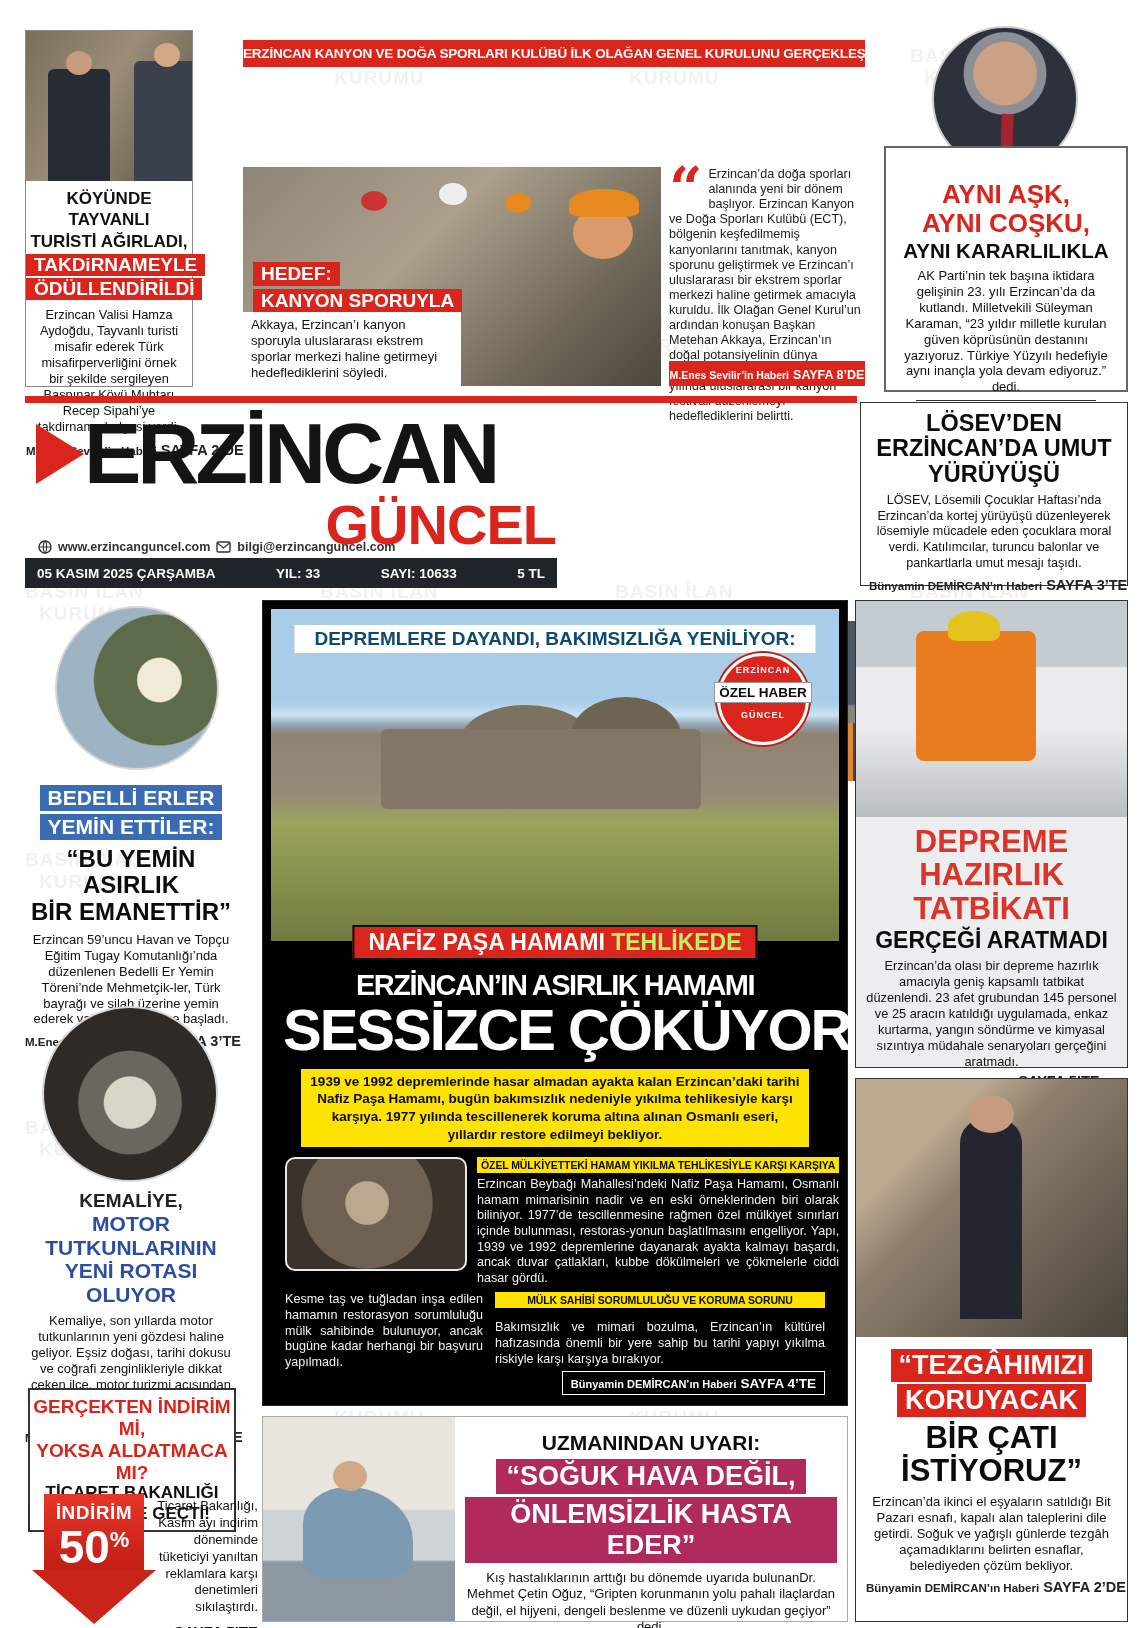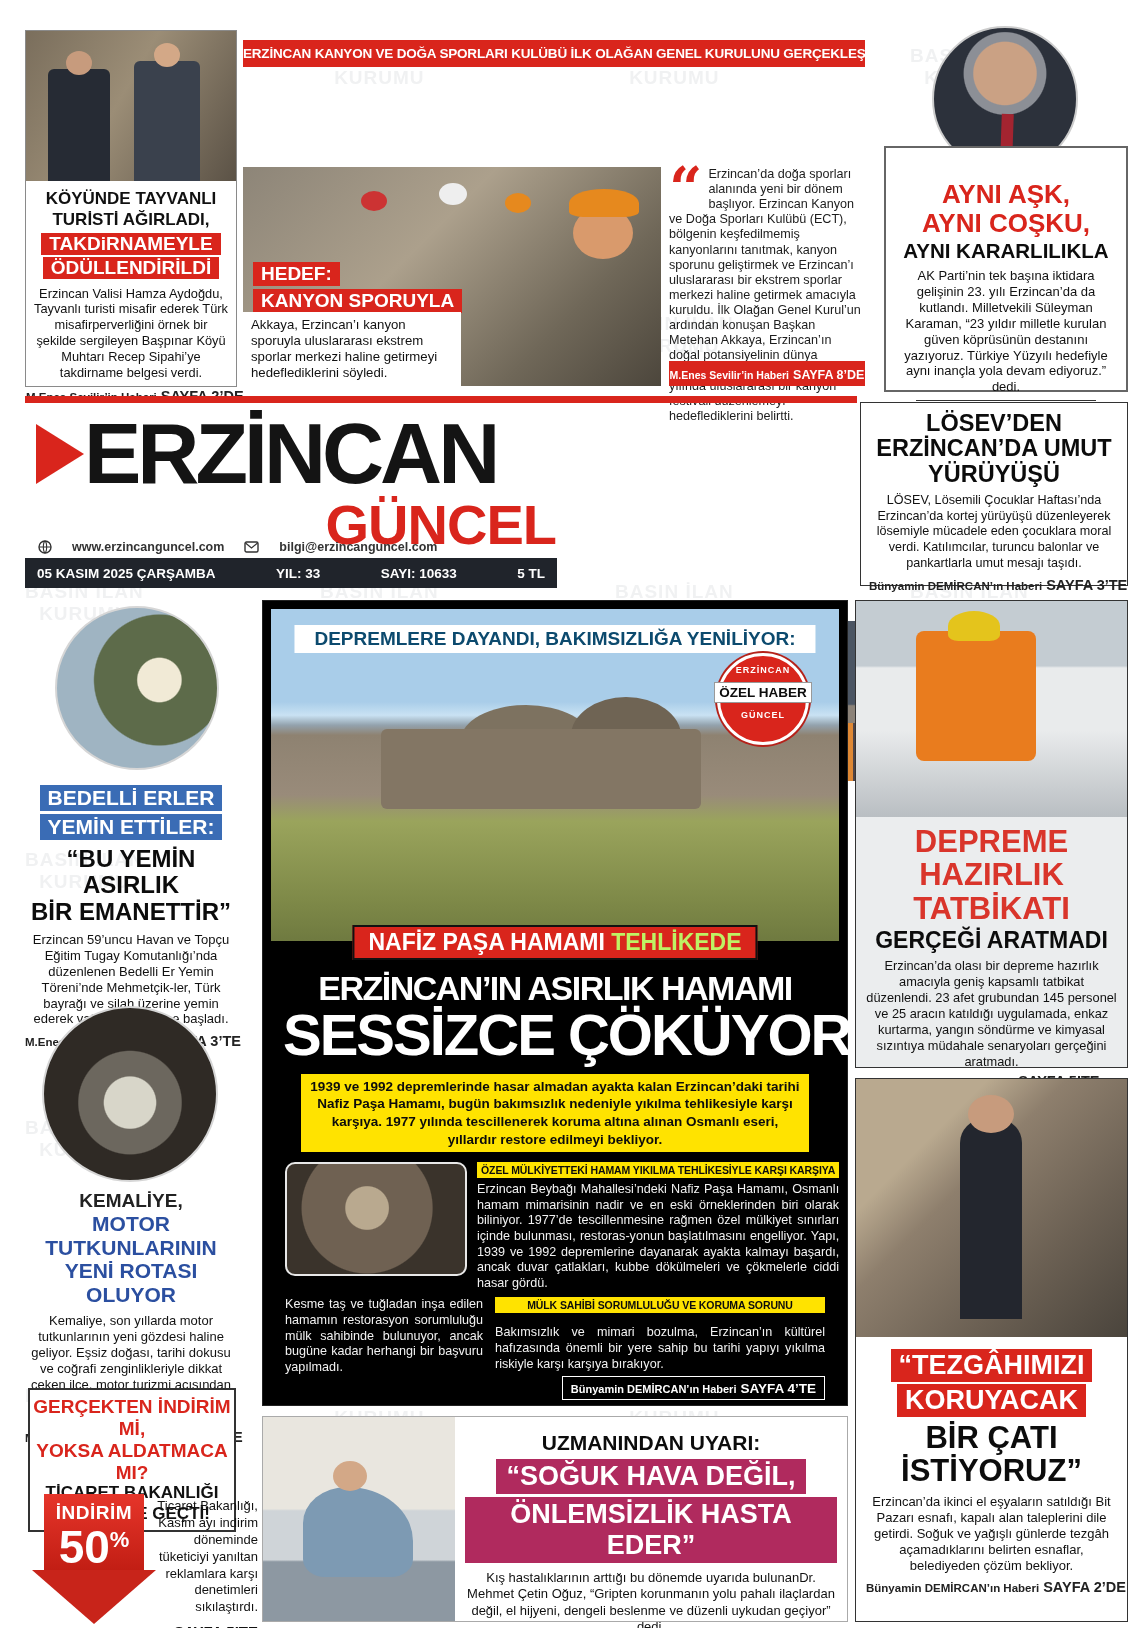--- a/index.html
+++ b/index.html
@@ -14,21 +14,21 @@
 .wm-item{position:absolute;font-weight:bold;font-size:19px;color:rgba(110,118,130,.10);letter-spacing:1px;white-space:pre-line;text-align:center;line-height:1.15}
 section,div{z-index:1}
 
 .byrow{font-size:11.5px;font-weight:bold;color:#222;white-space:nowrap}
 .pg{font-size:14.5px;font-weight:900;margin-left:4px}
 .hlr{display:inline-block;background:#d9251c;color:#fff;font-weight:900;padding:1px 8px}
 .hlb{display:inline-block;background:#3a6cb5;color:#fff;font-weight:900;padding:1px 8px}
 .hlm{display:inline-block;background:#b02a5e;color:#fff;font-weight:900;padding:2px 10px}
 .ph{position:relative;overflow:hidden}
 
-#s-tayvanli{left:25px;top:30px;width:212px;height:357px;border:1px solid #8a8a8a;background:#fff}
+#s-tayvanli{left:25px;top:30px;width:168px;height:357px;border:1px solid #8a8a8a;background:#fff}
 #s-tayvanli .ph{height:150px;background:linear-gradient(120deg,#7a6e5c,#9b8d76 45%,#5b5246)}
 .fig{position:absolute;border-radius:6px 6px 0 0}
 #s-tayvanli .t{font-size:17px;font-weight:900;line-height:1.25;margin-top:7px}
 #s-tayvanli .hlr{font-size:19px;margin-top:2px;padding:0 8px}
 #s-tayvanli .body{font-size:12.8px;line-height:1.25;margin:7px 7px 0}
 
 #kicker{left:243px;top:40px;width:622px;height:27px;background:#d9251c;color:#fff;font-weight:900;font-size:13.5px;letter-spacing:-.2px;line-height:27px;text-align:center;white-space:nowrap}
 #headline{left:243px;top:70px;width:622px;text-align:center;font-weight:900;font-size:40px;letter-spacing:-2px;line-height:1.1;color:#0c0c0c;white-space:nowrap}
 #cphoto{left:243px;top:167px;width:418px;height:219px;background:linear-gradient(135deg,#8d8578,#aca08c 40%,#6f6758 75%,#4c463c)}
 .helmet{position:absolute;border-radius:50%}
@@ -46,21 +46,21 @@
 #s-akparti{left:884px;top:146px;width:244px;height:246px;border:2px solid #666;background:#fff;padding:32px 10px 6px}
 #s-akparti .r{color:#d9251c;font-weight:900;font-size:26px;line-height:1.12}
 #s-akparti .k{color:#0c0c0c;font-weight:900;font-size:20.5px;margin-top:1px}
 #s-akparti .body{font-size:13px;line-height:1.22;margin-top:5px}
 #s-akparti hr{border:none;border-top:1.5px solid #333;width:82%;margin:5px auto 3px}
 
 #redstrip{left:25px;top:396px;width:832px;height:7px;background:#d9251c}
 #logo-tri{left:36px;top:424px;width:0;height:0;border-left:48px solid #d9251c;border-top:30px solid transparent;border-bottom:30px solid transparent}
 #logo-black{left:84px;top:404px;width:474px;font-weight:900;font-size:86px;letter-spacing:-4px;color:#141414;white-space:nowrap}
 #logo-red{left:300px;top:492px;width:256px;text-align:right;font-weight:900;font-size:56px;letter-spacing:-1px;color:#d9251c;white-space:nowrap}
-#contact{left:38px;top:540px;font-size:12.5px;font-weight:bold;color:#333;display:flex;align-items:center;gap:20px;white-space:nowrap}
+#contact{left:38px;top:540px;font-size:12.5px;font-weight:bold;color:#333;display:flex;align-items:center;gap:6px;white-space:nowrap}
 #datebar{left:25px;top:558px;width:532px;height:30px;background:#20242b;color:#fff;display:flex;align-items:center;justify-content:space-between;padding:0 12px;font-size:13.5px;font-weight:bold;white-space:nowrap}
 
 #losev-photo{left:563px;top:402px;width:292px;height:160px;background:linear-gradient(180deg,#4b5563 0 52%,#8b8278 53% 68%,#7c6f62 100%)}
 #losev-photo .grid{position:absolute;left:30%;top:6%;width:55%;height:44%;background:repeating-linear-gradient(90deg,#3b4653 0 6px,#55616e 6px 8px)}
 #losev-photo .banner{position:absolute;left:40px;bottom:14px;width:216px;height:52px;background:#17120e;color:#e8821f;text-align:center;padding-top:6px}
 #losev-photo .banner .b1{font-weight:900;font-size:17px;letter-spacing:3px}
 #losev-photo .banner .b2{font-weight:900;font-size:12px;letter-spacing:2px}
 #losev-photo .crowd{position:absolute;left:0;bottom:0;width:100%;height:58px;background:repeating-linear-gradient(90deg,rgba(90,70,60,.85) 0 16px,rgba(233,138,46,.9) 16px 26px,rgba(70,60,66,.85) 26px 44px)}
 #losev-photo .balloon{position:absolute;width:22px;height:26px;border-radius:50%;background:#ef8b25;box-shadow:-26px 8px 0 #e87f18,-50px 2px 0 #f59a3d}
 #s-losev{left:860px;top:402px;width:268px;height:184px;border:1.5px solid #333;background:#fff;padding:8px 8px 4px}
@@ -93,21 +93,21 @@
 #mainstory{left:262px;top:600px;width:586px;height:806px;background:#000;border:1px solid #222}
 #mainstory .ph-hamam{margin:8px 8px 0;height:332px;background:linear-gradient(180deg,#a9cde9 0 28%,#c9e2f3 32%,#93a2ad 35%,#8e8271 38%,#998b7a 56%,#9aa45c 64%,#7e8948 88%,#6f7a40 100%)}
 .dome{position:absolute;background:#7d7260;border-radius:50% 50% 8% 8%}
 #mainstory .kickstrip{position:absolute;left:50%;top:16px;transform:translateX(-50%);background:#fff;color:#0c4a6e;font-weight:900;font-size:19px;padding:3px 20px;white-space:nowrap}
 #badge{position:absolute;right:30px;top:44px;width:92px;height:92px;border-radius:50%;background:#d9251c;border:3px solid #fff;box-shadow:0 0 0 2px #b5221a;text-align:center;color:#fff}
 #badge .small{font-size:9px;font-weight:bold;letter-spacing:1px;margin-top:9px}
 #badge .band{background:#fff;color:#0c0c0c;font-weight:900;font-size:13.5px;margin:7px -6px;padding:2px 0;border:1px solid #999}
 #redlabel{position:absolute;left:50%;top:324px;transform:translateX(-50%);background:#d9251c;border:2px solid #111;color:#fff;font-weight:900;font-size:23px;padding:2px 14px;white-space:nowrap;z-index:3}
 #redlabel em{font-style:normal;color:#bef264}
 #mainstory .blackbody{padding:30px 20px 6px;color:#fff}
-#mainstory .mh1{text-align:center;font-weight:900;font-size:34px;letter-spacing:-1.5px;line-height:1;white-space:nowrap}
+#mainstory .mh1{text-align:center;font-weight:900;font-size:29px;letter-spacing:-1.5px;line-height:1;white-space:nowrap}
 #mainstory .mh2{text-align:center;font-weight:900;font-size:58px;letter-spacing:-2px;line-height:1.05;white-space:nowrap}
 #mainstory .lead{background:#ffe300;color:#0c0c0c;font-weight:bold;font-size:13.5px;line-height:1.3;text-align:center;padding:4px 8px;margin:8px 18px 10px}
 .ysub{background:#ffe300;color:#0c0c0c;font-weight:900;font-size:10.5px;letter-spacing:-.1px;text-align:center;padding:2px 4px;white-space:nowrap}
 .mbody{font-size:12.6px;line-height:1.24;color:#f2f2f2}
 #mainstory .mrow{display:flex;gap:10px;margin:0 2px}
 #mainstory .mrow .ph-int{flex:0 0 182px;height:114px;border:2px solid #e8e8e8;border-radius:10px;background:radial-gradient(circle at 45% 40%,#b9a98f 0 18%,#6f6152 19% 55%,#3a332b 56% 100%)}
 #mainstory .mrow .mcol{flex:1}
 #mainstory .mrow2{display:flex;gap:12px;margin:6px 2px 0}
 #mainstory .mrow2 .left{flex:0 0 198px}
 #mainstory .mrow2 .mcol{flex:1}

